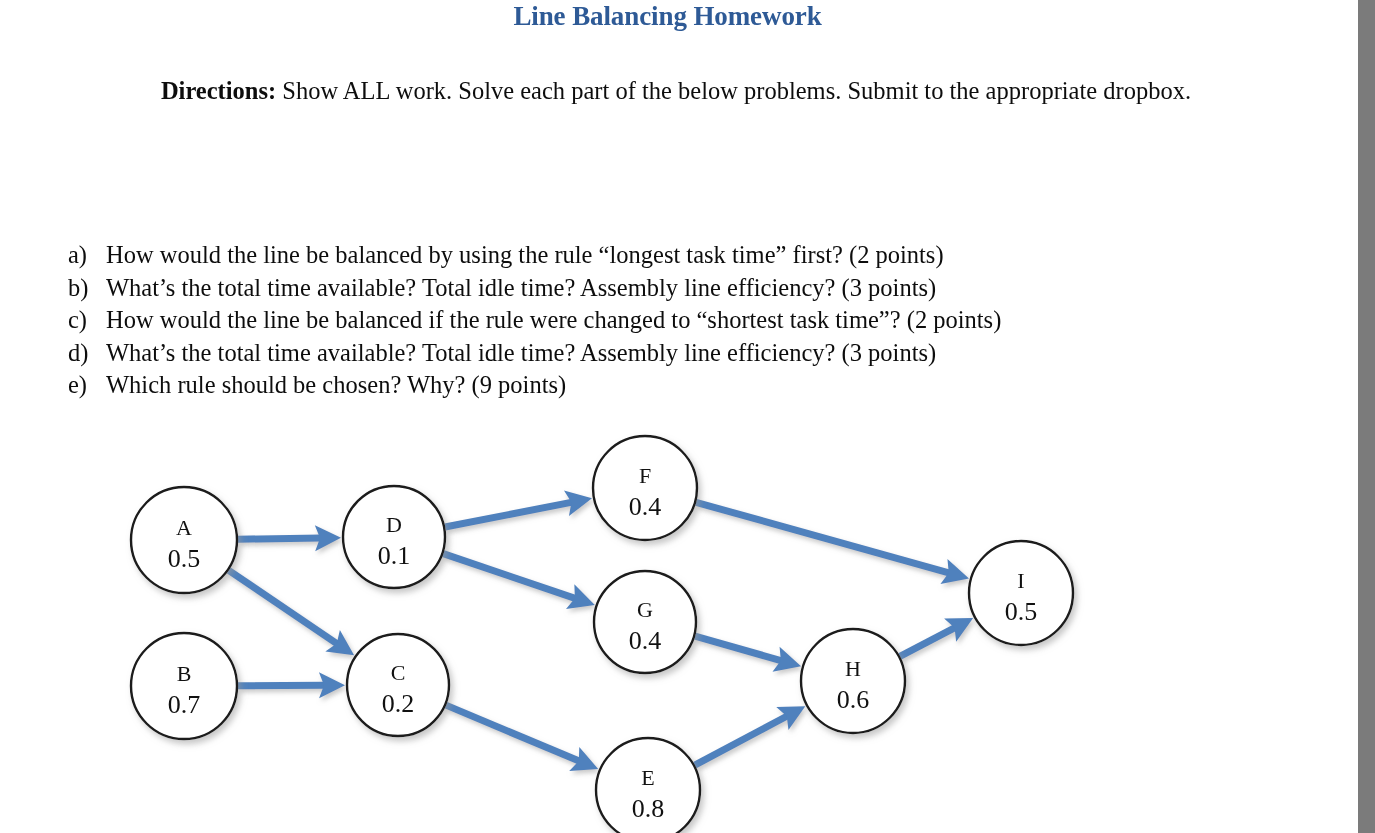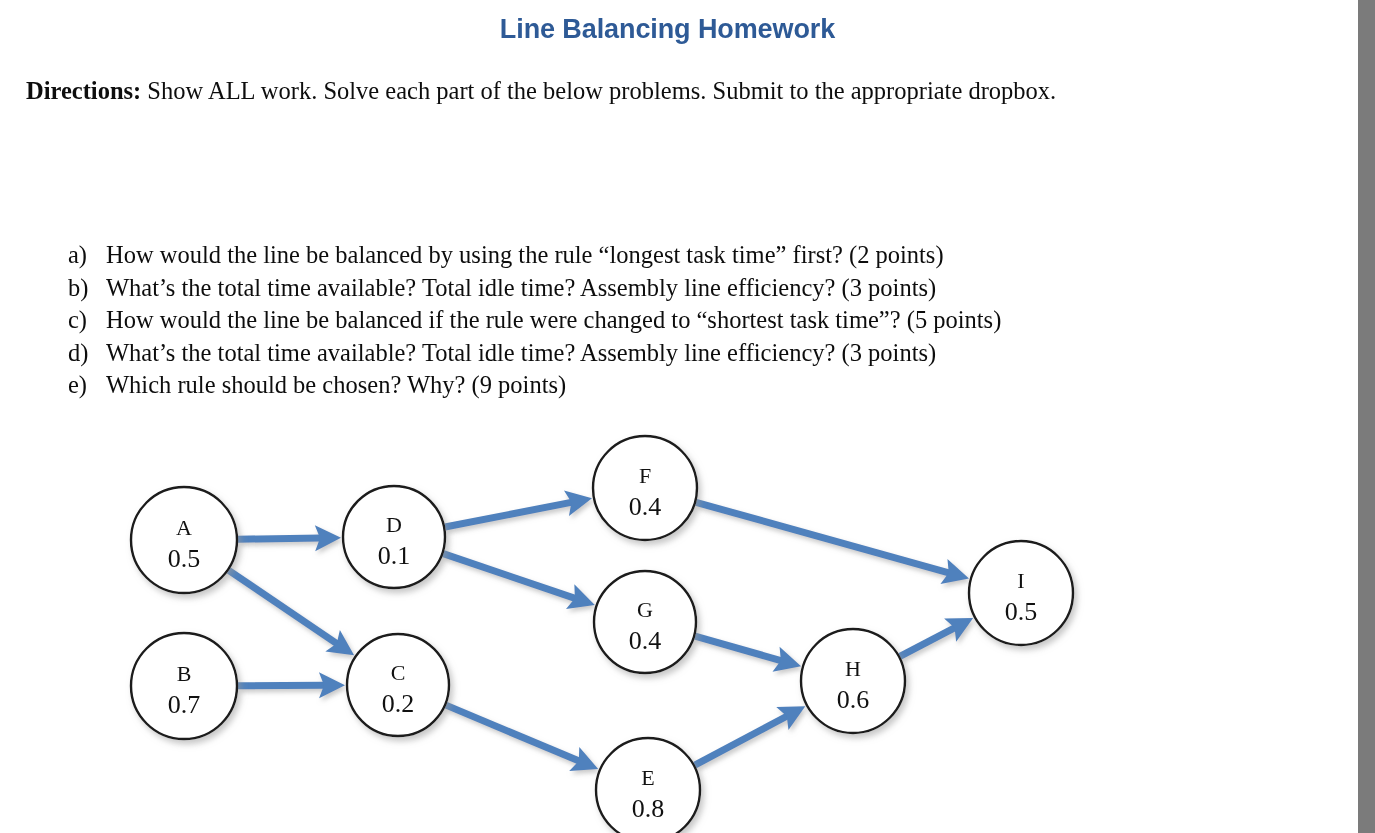--- a/index.html
+++ b/index.html
@@ -34,43 +34,44 @@
     top: 0;
     width: 17px;
     height: 833px;
     background: #7b7b7b;
   }
 
   
   #doc-title {
     position: absolute;
     left: 0;
-    top: 14px;
+    top: 1px;
     width: 1335px;
     text-align: center;
-    font-family: Liberation Sans, sans-serif;
+    font-family: Liberation Serif, serif;
     font-weight: bold;
     font-size: 27px;
     letter-spacing: -0.1px;
     color: #2e5a96;
     white-space: nowrap;
   }
 
   
   .para {
     position: absolute;
     font-size: 24.5px;
     line-height: 32px;
     color: #0d0d0d;
   }
   #directions-para {
     left: 26px;
     top: 75px;
     width: 1300px;
     white-space: nowrap;
+    text-align: center;
   }
   #directions-label {
     font-weight: bold;
   }
   #intro-para {
     left: 26px;
     top: 140px;
     width: 1258px;
   }
 
@@ -143,21 +144,21 @@
     <div class="q-item">
       <span class="q-marker">a)</span>
       <span class="q-text">How would the line be balanced by using the rule “longest task time” first? (2 points)</span>
     </div>
     <div class="q-item">
       <span class="q-marker">b)</span>
       <span class="q-text">What’s the total time available? Total idle time? Assembly line efficiency? (3 points)</span>
     </div>
     <div class="q-item">
       <span class="q-marker">c)</span>
-      <span class="q-text">How would the line be balanced if the rule were changed to “shortest task time”? (5 points)</span>
+      <span class="q-text">How would the line be balanced if the rule were changed to “shortest task time”? (2 points)</span>
     </div>
     <div class="q-item">
       <span class="q-marker">d)</span>
       <span class="q-text">What’s the total time available? Total idle time? Assembly line efficiency? (3 points)</span>
     </div>
     <div class="q-item">
       <span class="q-marker">e)</span>
       <span class="q-text">Which rule should be chosen? Why? (9 points)</span>
     </div>
   </div>

